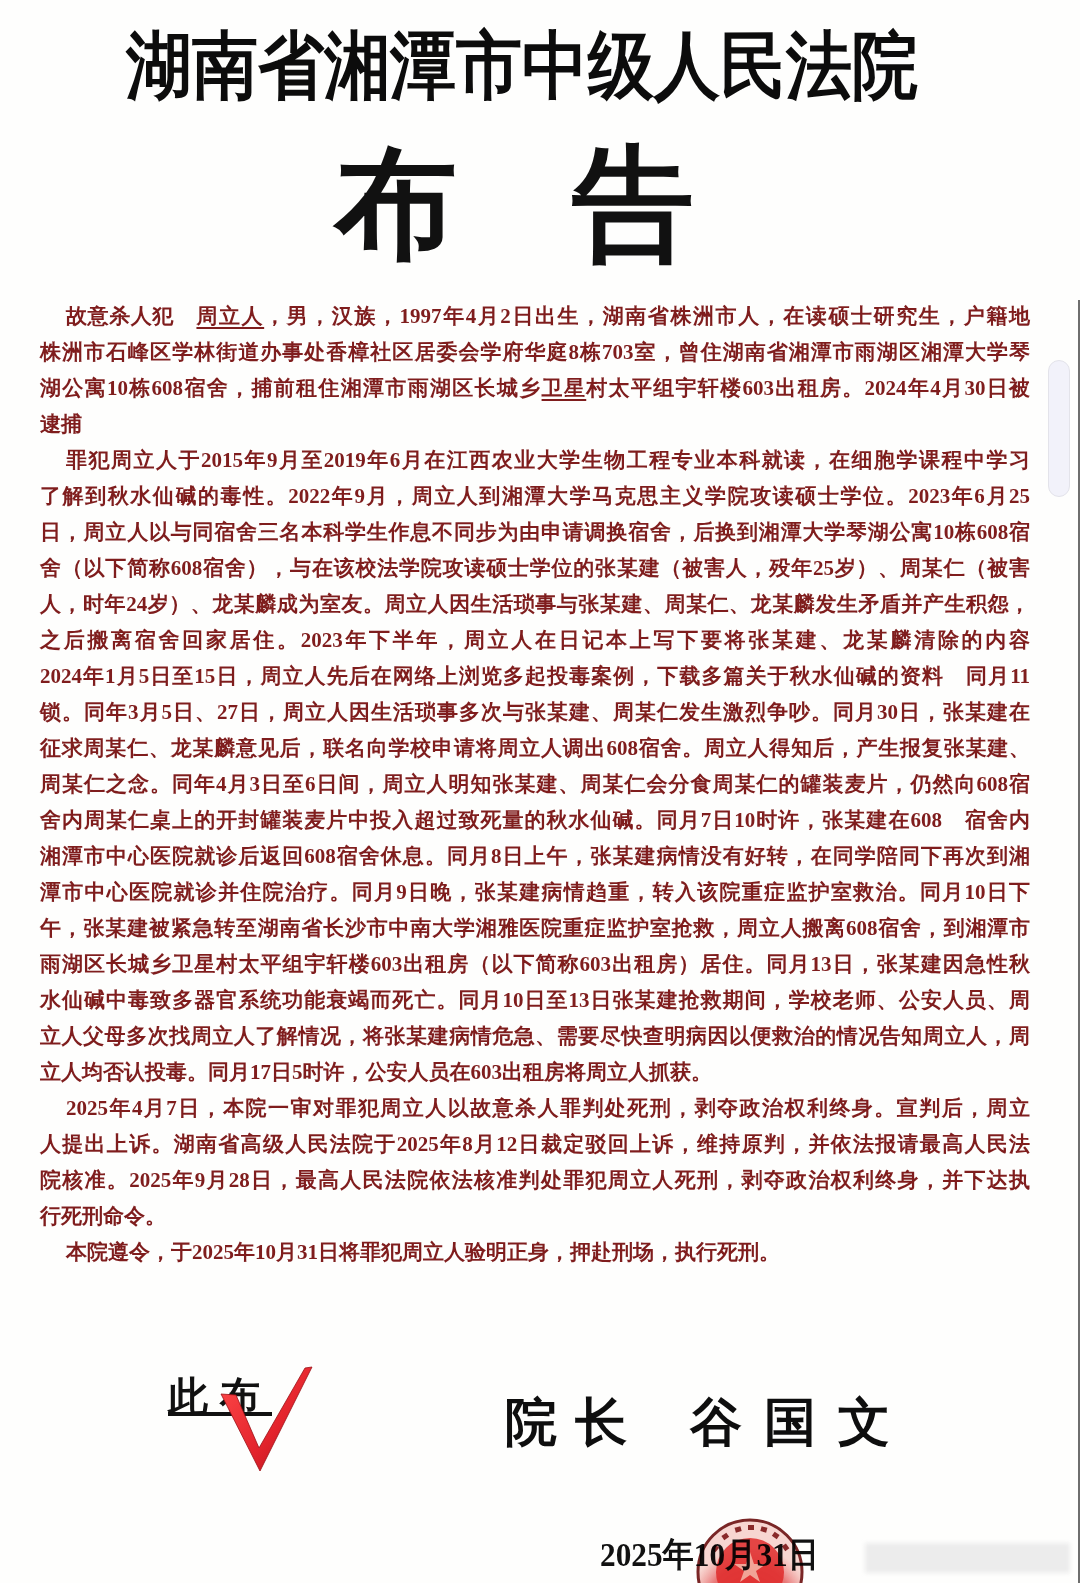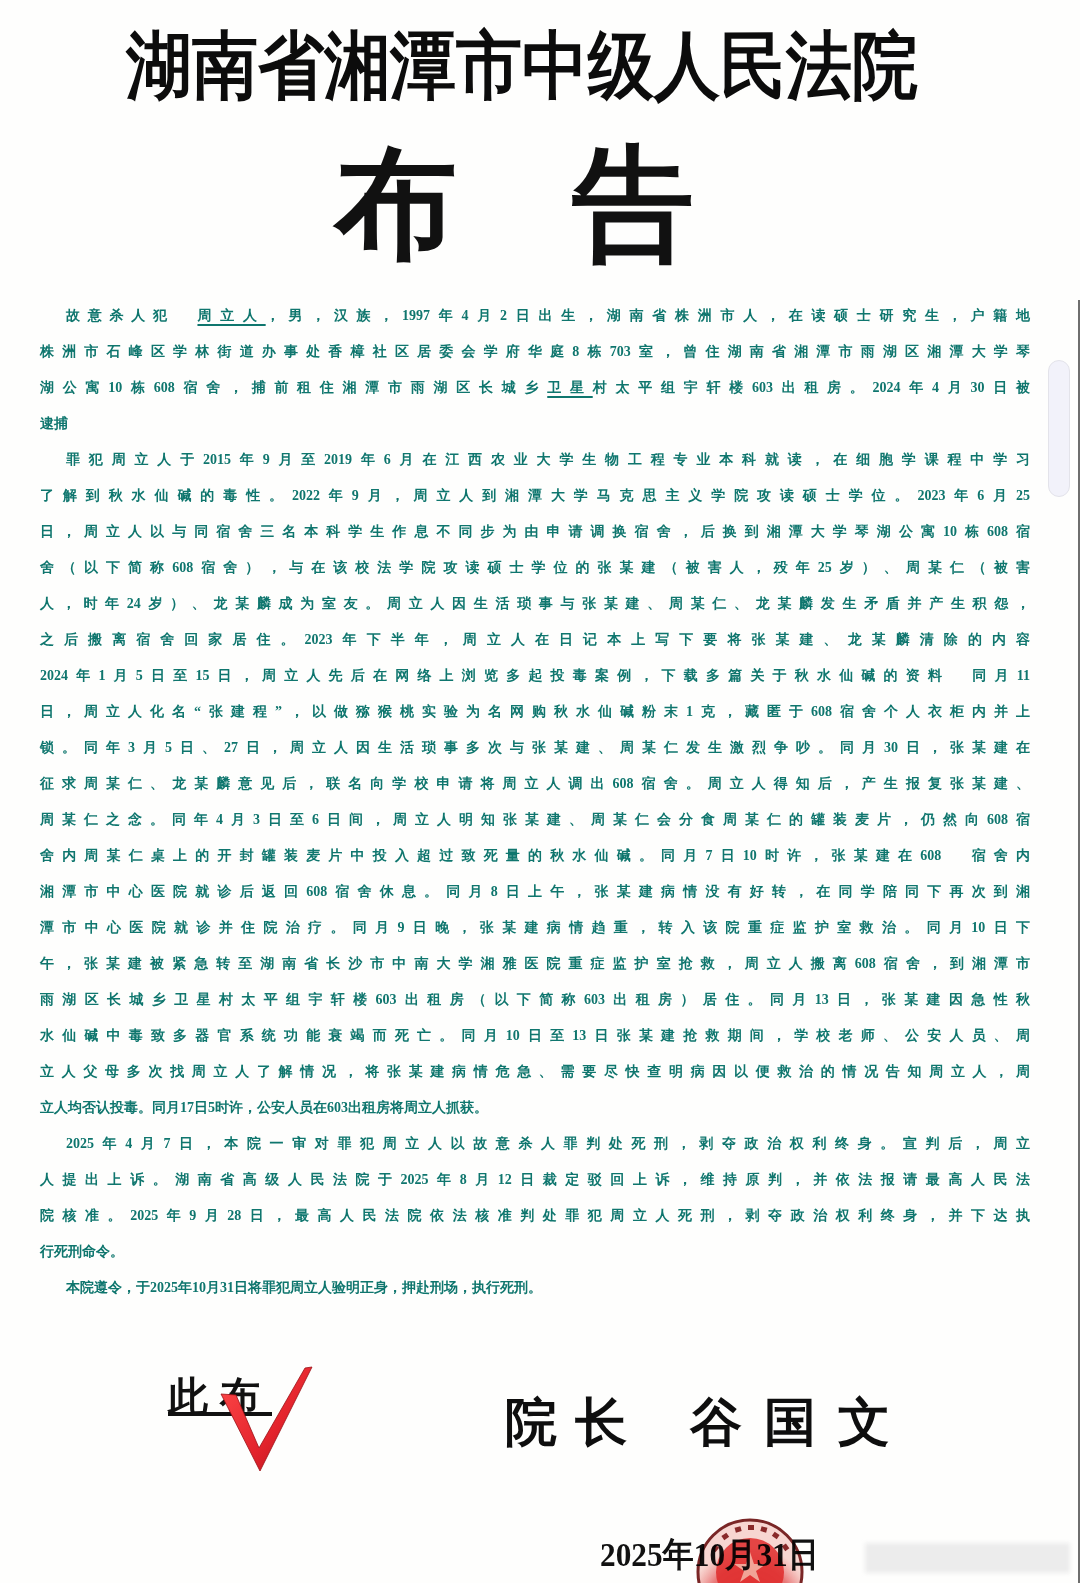--- a/index.html
+++ b/index.html
@@ -15,21 +15,21 @@
       font-weight: bold; font-size: 66px; line-height: 84px; color: #0c0c0c;
       transform: scaleY(1.12); transform-origin: center top;
     }
     .doc-type-char {
       position: absolute; top: 140px;
       font-family: "DejaVu Sans", "Liberation Sans", sans-serif;
       font-weight: 900; font-size: 122px; line-height: 128px; color: #111;
     }
     .notice-body {
       position: absolute; left: 40px; top: 298px; width: 990px;
-      font-size: 14px; font-weight: bold; color: #0f766e;
+      font-size: 21px; font-weight: bold; color: #7f1d1d;
     }
     .line {
       height: 36px; line-height: 36px; white-space: nowrap;
       text-align: justify; text-align-last: justify; text-justify: inter-character;
     }
     .line.last { text-align-last: left; text-align: right; }
     .line.first { padding-left: 26px; }
     .label { font-weight: 900; letter-spacing: -1px; }
     .u { text-decoration: underline; text-decoration-thickness: 1.5px; text-underline-offset: 4px; }
 
@@ -76,21 +76,20 @@
     <div class="line">株洲市石峰区学林街道办事处香樟社区居委会学府华庭8栋703室，曾住湖南省湘潭市雨湖区湘潭大学琴</div>
     <div class="line"><span>湖公寓10栋608宿舍，捕前租住湘潭市雨湖区长城乡</span><span class="u">卫星</span><span>村太平组宇轩楼603出租房。2024年4月30日被</span></div>
     <div class="line last">逮捕</div>
     <div class="line first">罪犯周立人于2015年9月至2019年6月在江西农业大学生物工程专业本科就读，在细胞学课程中学习</div>
     <div class="line">了解到秋水仙碱的毒性。2022年9月，周立人到湘潭大学马克思主义学院攻读硕士学位。2023年6月25</div>
     <div class="line">日，周立人以与同宿舍三名本科学生作息不同步为由申请调换宿舍，后换到湘潭大学琴湖公寓10栋608宿</div>
     <div class="line">舍（以下简称608宿舍），与在该校法学院攻读硕士学位的张某建（被害人，殁年25岁）、周某仁（被害</div>
     <div class="line">人，时年24岁）、龙某麟成为室友。周立人因生活琐事与张某建、周某仁、龙某麟发生矛盾并产生积怨，</div>
     <div class="line">之后搬离宿舍回家居住。2023年下半年，周立人在日记本上写下要将张某建、龙某麟清除的内容</div>
     <div class="line">2024年1月5日至15日，周立人先后在网络上浏览多起投毒案例，下载多篇关于秋水仙碱的资料　同月11</div>
-    <div class="line">日，周立人化名“张建程”，以做猕猴桃实验为名网购秋水仙碱粉末1克，藏匿于608宿舍个人衣柜内并上</div>
     <div class="line">锁。同年3月5日、27日，周立人因生活琐事多次与张某建、周某仁发生激烈争吵。同月30日，张某建在</div>
     <div class="line">征求周某仁、龙某麟意见后，联名向学校申请将周立人调出608宿舍。周立人得知后，产生报复张某建、</div>
     <div class="line">周某仁之念。同年4月3日至6日间，周立人明知张某建、周某仁会分食周某仁的罐装麦片，仍然向608宿</div>
     <div class="line">舍内周某仁桌上的开封罐装麦片中投入超过致死量的秋水仙碱。同月7日10时许，张某建在608　宿舍内</div>
     <div class="line">湘潭市中心医院就诊后返回608宿舍休息。同月8日上午，张某建病情没有好转，在同学陪同下再次到湘</div>
     <div class="line">潭市中心医院就诊并住院治疗。同月9日晚，张某建病情趋重，转入该院重症监护室救治。同月10日下</div>
     <div class="line">午，张某建被紧急转至湖南省长沙市中南大学湘雅医院重症监护室抢救，周立人搬离608宿舍，到湘潭市</div>
     <div class="line">雨湖区长城乡卫星村太平组宇轩楼603出租房（以下简称603出租房）居住。同月13日，张某建因急性秋</div>
     <div class="line">水仙碱中毒致多器官系统功能衰竭而死亡。同月10日至13日张某建抢救期间，学校老师、公安人员、周</div>
     <div class="line">立人父母多次找周立人了解情况，将张某建病情危急、需要尽快查明病因以便救治的情况告知周立人，周</div>

